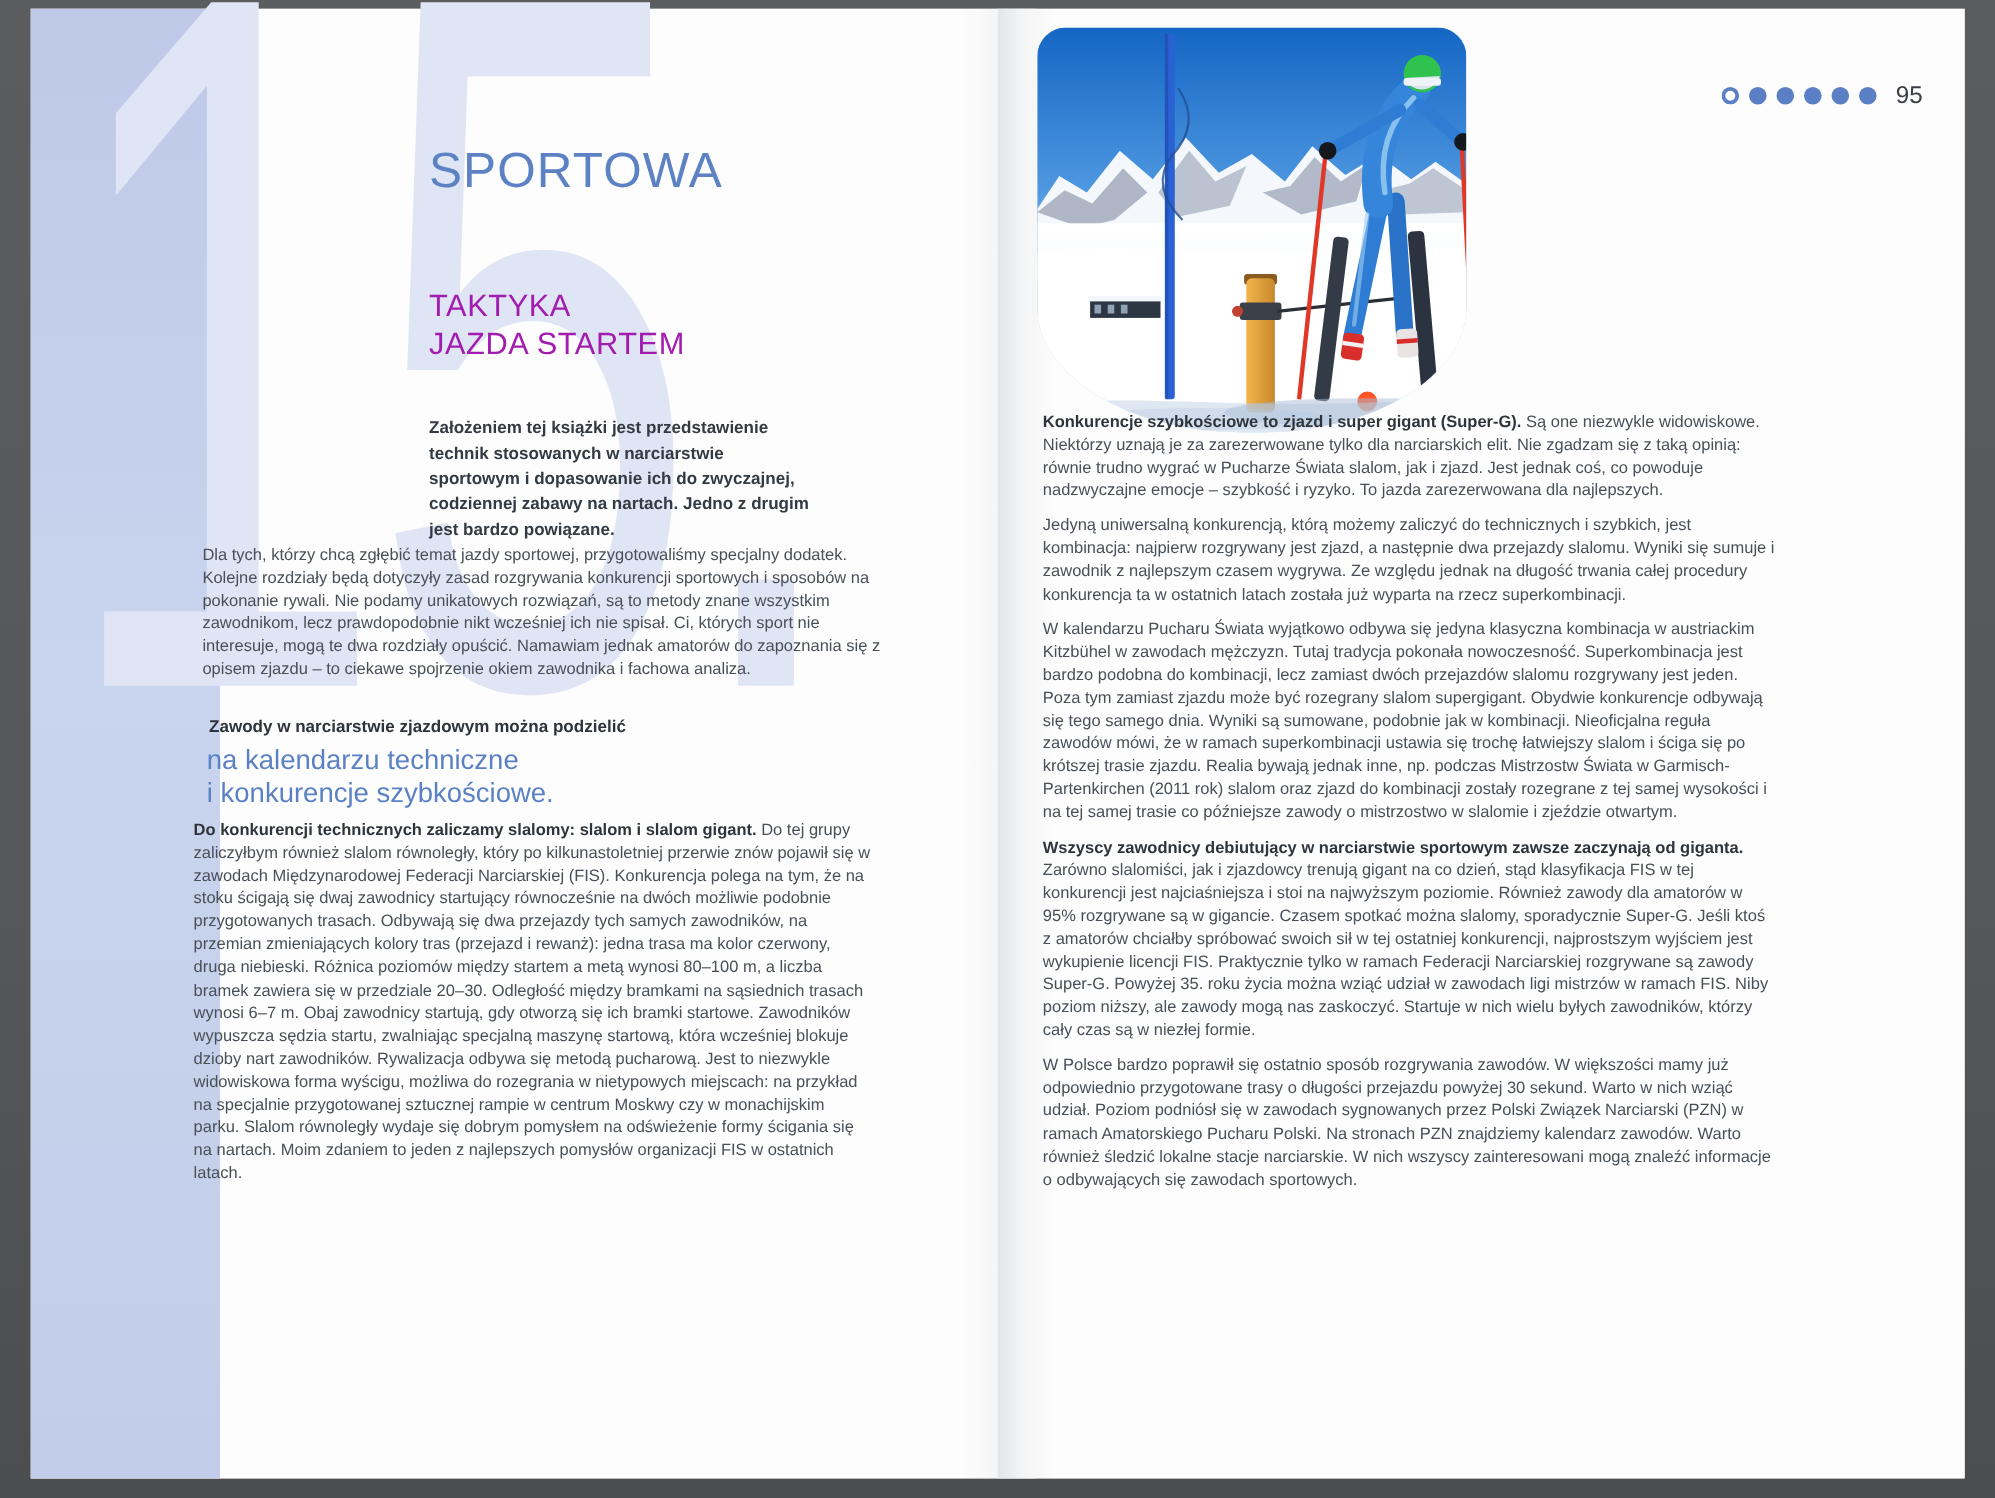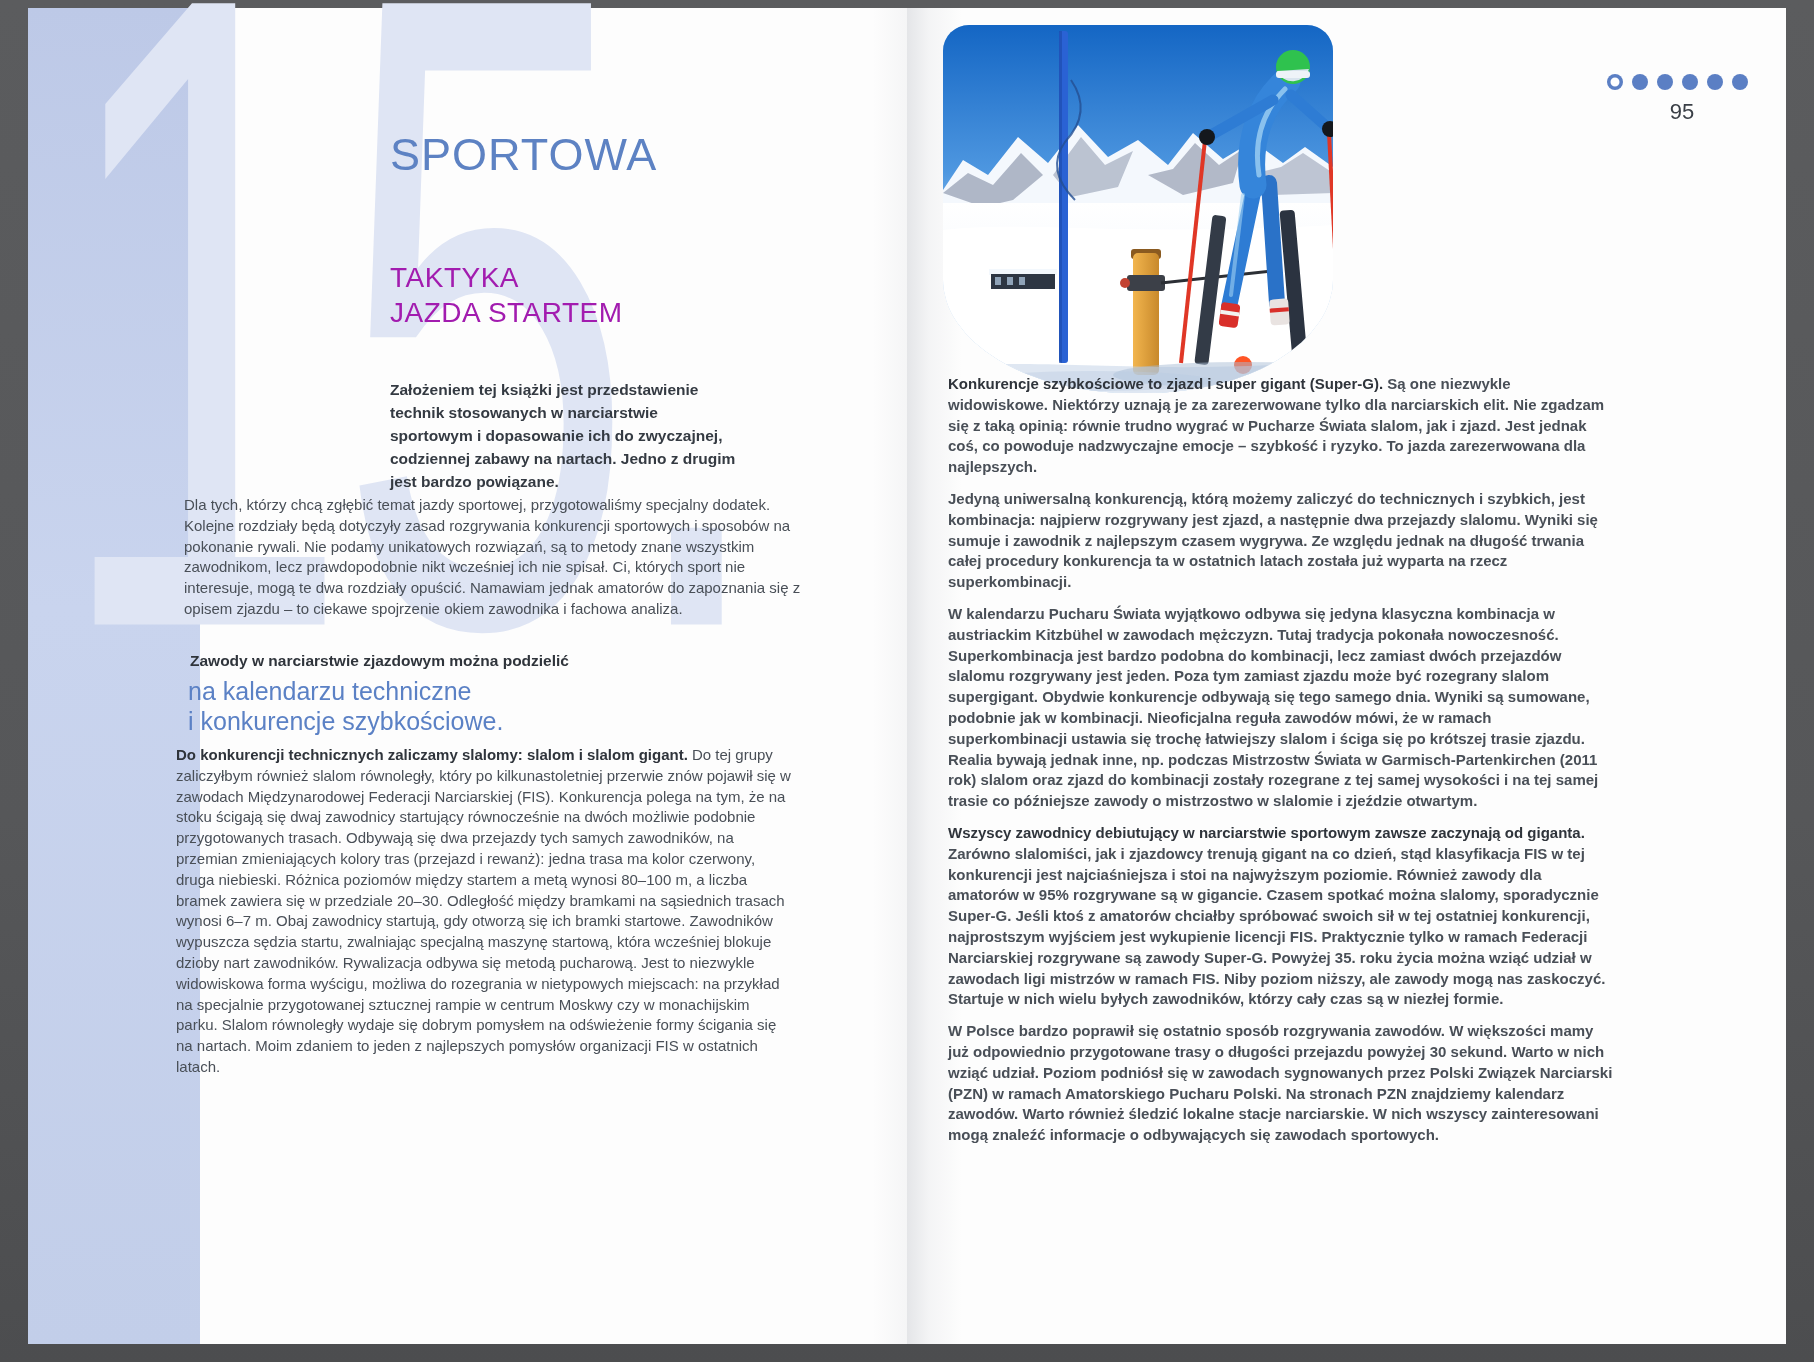--- a/index.html
+++ b/index.html
@@ -51,26 +51,26 @@
   .lp-para2{position:absolute;left:148px;top:737px;width:618px;}
 
   
   .photo{
     position:absolute;left:36px;top:17px;width:390px;height:368px;overflow:hidden;
     border-radius:26px 26px 48% 48% / 26px 26px 31% 31%;
     background:#9cc4ea;
   }
   .photo svg{display:block;width:100%;height:100%;}
 
-  .pagination{position:absolute;top:66px;right:38px;display:flex;align-items:center;gap:9px;flex-direction:column;}
+  .pagination{position:absolute;top:66px;right:38px;display:flex;align-items:center;gap:9px;}
   .dot{width:16px;height:16px;border-radius:50%;background:#5b7fc4;display:inline-block;}
   .dot.open{background:#fff;box-shadow:inset 0 0 0 3.5px #5b7fc4;}
   .page-number{font-size:22px;color:#3a3f46;margin-left:9px;}
 
-  .rp-text{position:absolute;left:41px;top:366px;width:666px;font-weight:bold;}
+  .rp-text{position:absolute;left:41px;top:366px;width:666px;}
   .rp-text p{margin:0 0 11px 0;}
 </style>
 </head>
 <body>
 
 <div class="spread">
 
   <div class="page page-left">
     <div class="side-strip"></div>
     <div class="chapter-num">15.</div>

